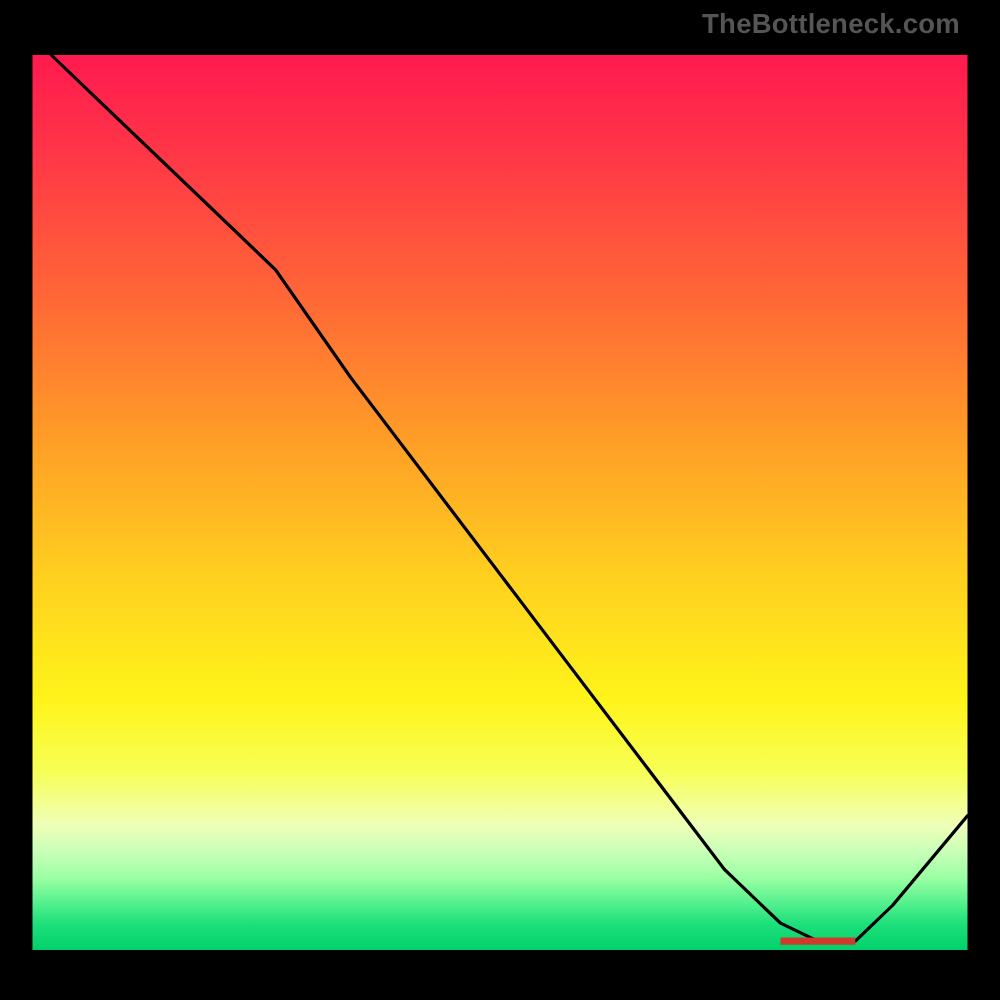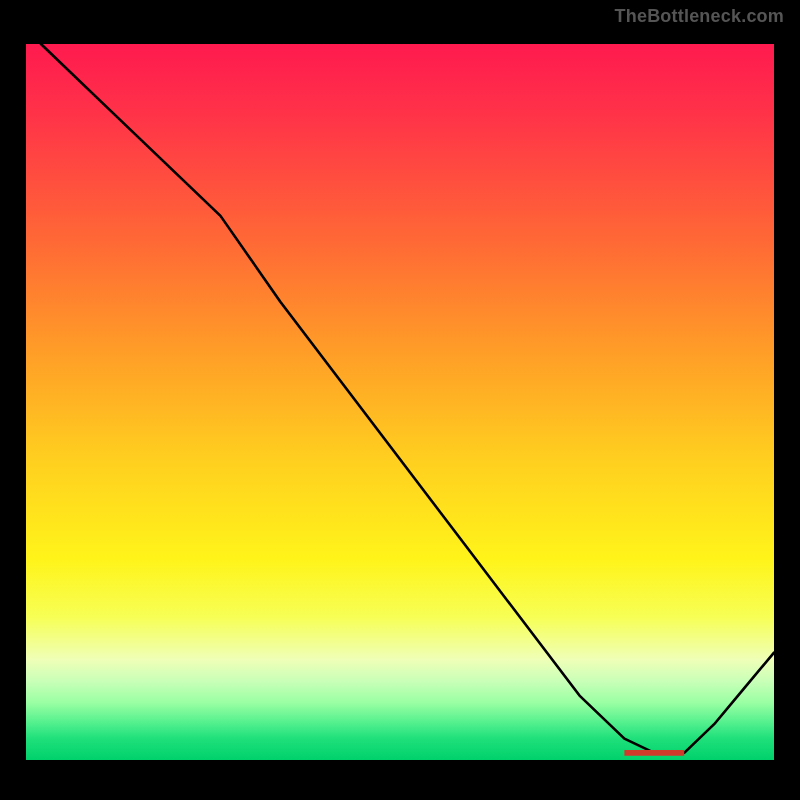--- a/index.html
+++ b/index.html
@@ -12,23 +12,23 @@
     overflow: hidden;
   }
   .page {
     position: relative;
     width: 800px;
     height: 800px;
   }
   .watermark {
     position: absolute;
     top: 6px;
-    right: 16px;
+    right: 32px;
     color: #555;
-    font-size: 18px;
+    font-size: 22px;
     font-weight: 600;
     letter-spacing: 0.2px;
     user-select: none;
   }
   .plot-frame {
     position: absolute;
     left: 20px;
     top: 38px;
     width: 760px;
     height: 728px;

